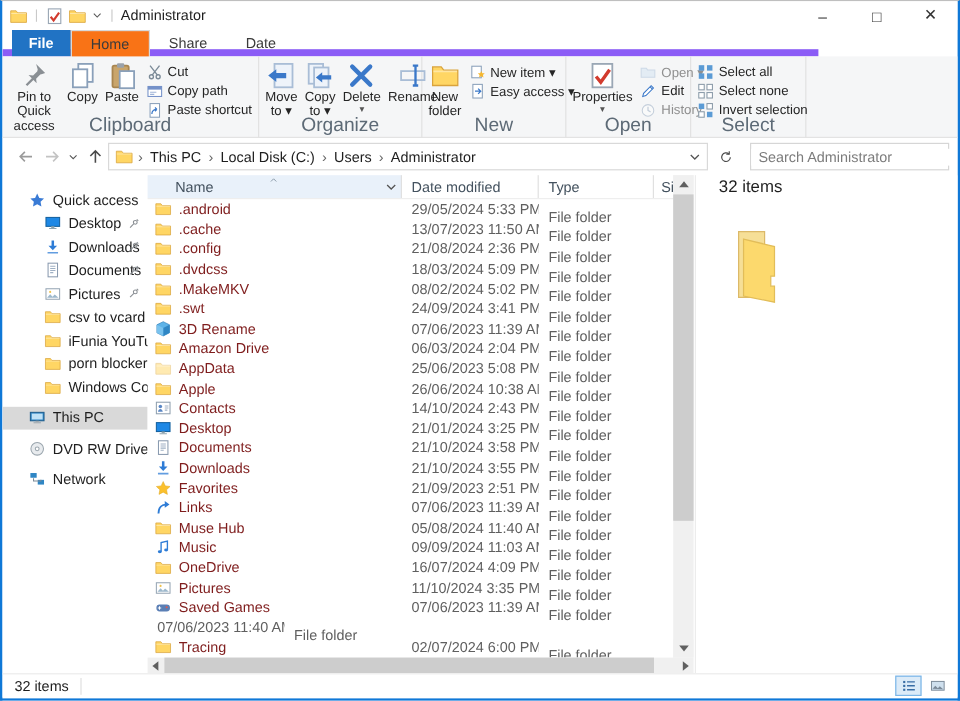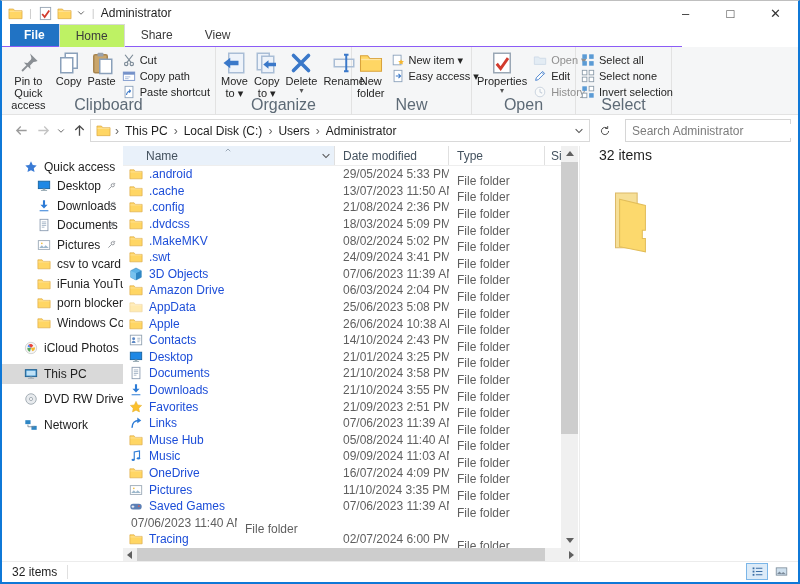--- a/index.html
+++ b/index.html
@@ -10,24 +10,24 @@
   
   .titlebar { position:absolute; left:0; top:0; width:796px; height:24px; background:#fff; display:flex; align-items:center; }
   .qat { display:flex; align-items:center; gap:4px; padding-left:6px; }
   .qat .icon { width:15px; height:15px; display:inline-block; }
   .tb-sep { color:#c9c9c9; padding:0 2px; font-size:11px; }
   .win-title { margin-left:4px; color:#1e1e1e; font-size:12px; }
   .win-controls { position:absolute; right:0; top:0; height:24px; display:flex; }
   .win-btn { width:45px; height:24px; display:flex; align-items:center; justify-content:center; color:#333; font-size:13px; cursor:default; }
 
   
-  .tabrow { position:absolute; left:0; top:24px; width:680px; height:22px; background:#fff; border-bottom:1px solid #8b5cf6; display:flex; align-items:flex-end; padding-left:8px; }
+  .tabrow { position:absolute; left:0; top:24px; width:680px; height:22px; background:#fff; border-bottom:6px solid #8b5cf6; display:flex; align-items:flex-start; padding-left:8px; }
   .tab { height:22px; padding:0 16px; display:flex; align-items:center; color:#3b3b3b; }
   .tab.file { background:#2173c4; color:#fff; font-weight:bold; padding:0 14px; }
-  .tab.active { background:#bef264; border:1px solid #d8d8d8; border-bottom:none; margin-bottom:-1px; height:23px; }
+  .tab.active { background:#f97316; border:1px solid #d8d8d8; border-bottom:none; margin-bottom:-1px; height:23px; }
 
   
   .ribbon { position:absolute; left:0; top:46px; width:796px; height:68px; background:#f5f6f7; border-bottom:1px solid #e3e3e3; display:flex; }
   .rgroup { position:relative; height:68px; border-right:1px solid #e2e2e2; padding-top:2px; }
   .rg-body { display:flex; align-items:flex-start; height:52px; padding:0 2px; }
   .rg-label { position:absolute; bottom:1px; left:0; right:0; text-align:center; color:#5d6a76; font-size:16px; }
   .bigbtn { display:flex; flex-direction:column; align-items:center; padding:2px 3px; }
   .bigbtn .icon { width:24px; height:24px; }
   .biglbl { font-size:11px; line-height:12px; text-align:center; color:#252525; }
   .caret { font-size:8px; color:#555; line-height:8px; }
@@ -73,21 +73,21 @@
   .hcell { display:flex; align-items:center; border-right:1px solid #e0e0e0; padding-left:8px; overflow:hidden; white-space:nowrap; }
   .hcell.name { width:212px; background:#e9f1fa; position:relative; padding-left:23px; }
   .hcell.date { width:114px; }
   .hcell.type { width:96px; }
   .hcell.size { width:33px; border-right:none; padding-left:6px; }
   .sortmark { position:absolute; left:100px; top:0px; width:10px; height:8px; }
   .hfilter { position:absolute; right:2px; top:4px; width:12px; height:12px; }
   .lbody { position:absolute; left:0; top:20px; width:455px; height:382px; overflow:hidden; }
   .row { display:flex; height:16.6px; align-items:center; white-space:nowrap; }
   .cell { overflow:hidden; white-space:nowrap; }
-  .c-name { width:212px; display:flex; align-items:center; color:#1d4ed8; }
+  .c-name { width:212px; display:flex; align-items:center; color:#7f1d1d; }
   .c-name .icon { width:14px; height:14px; margin:0 6px 0 6px; flex:none; }
   .c-name .icon.faded { opacity:.5; }
   .c-date { width:114px; padding-left:8px; color:#5f5f5f; }
   .c-type { width:96px; padding-left:8px; color:#5f5f5f;margin-top:13px; }
 
   
   .vscroll { position:absolute; left:438px; top:0; width:17px; height:402px; background:#f0f0f0; }
   .vscroll .arr { position:absolute; left:0; width:17px; height:15px; background:#f0f0f0; display:flex; align-items:center; justify-content:center; }
   .vscroll .thumb { position:absolute; left:0; top:16px; width:17px; height:272px; background:#cdcdcd; }
   .hscroll { position:absolute; left:0; top:402px; width:455px; height:13px; background:#f0f0f0; }
@@ -152,21 +152,21 @@
       <span class="win-btn">–</span>
       <span class="win-btn">□</span>
       <span class="win-btn">✕</span>
     </div>
   </div>
 
   <div class="tabrow">
       <div class="tab file">File</div>
       <div class="tab active">Home</div>
       <div class="tab">Share</div>
-      <div class="tab">View</div>
+      <div class="tab">Date</div>
     </div>
 
   <div class="ribbon">
       <div class="rgroup" style="width: 214px;">
         <div class="rg-body">
           <div class="bigbtn">
             <span class="icon">
               <svg viewBox="0 0 16 16">
                 <path d="M9.4 1.6l5 5-1.6.5-1.1.3-2.3 2.3.3 2.5-1.8-1.8-3.4 3.4-.9-.9 3.4-3.4-1.8-1.8 2.5.3 2.3-2.3.3-1.1z" fill="#8a8f94"></path>
               </svg>
@@ -561,32 +561,20 @@
         </div>
         <div class="side-item lvl1">
           <span class="icon">
             <svg viewBox="0 0 16 16">
               <path d="M1 3.2h4.8l1.4 1.8H15v8.5H1z" fill="#ffd664" stroke="#d9a33c" stroke-width=".7"></path>
               <path d="M1.4 5.2h13.2v.9H1.4z" fill="#fff" opacity=".4"></path>
             </svg>
           </span>
           <span>Windows Contac</span>
         </div>
-        <div class="side-item lvl0 gap">
-          <span class="icon">
-            <svg viewBox="0 0 16 16">
-              <circle cx="8" cy="8" r="6.5" fill="#f5f5f5" stroke="#cfcfcf"></circle>
-              <path d="M8 8L5.2 4.4c2-1.5 4.3-.9 5.3 1.1z" fill="#e8453c"></path>
-              <path d="M8 8l4.4-1c.5 2.2-.9 4.3-2.9 4.7z" fill="#f5b62e"></path>
-              <path d="M8 8l-1.2 4.4c-2-.6-3.4-2.6-2.9-4.7z" fill="#58a55c"></path>
-              <path d="M8 8L4 6.4l1.2-2z" fill="#4285f4"></path>
-            </svg>
-          </span>
-          <span>iCloud Photos</span>
-        </div>
         <div class="side-item lvl0 gap selected">
           <span class="icon">
             <svg viewBox="0 0 16 16">
               <rect x="1.5" y="3" width="13" height="8" fill="#2f86c4" stroke="#1f5f8f"></rect>
               <rect x="2.8" y="4.2" width="10.4" height="5.6" fill="#bfe1f6"></rect>
               <path d="M6.5 11h3v1.3h-3z" fill="#9aa5ad"></path>
               <path d="M4.5 12.4h7v1h-7z" fill="#9aa5ad"></path>
             </svg>
           </span>
           <span>This PC</span>
@@ -718,21 +706,21 @@
           </div>
           <div class="row">
             <div class="cell c-name">
               <span class="icon">
                 <svg viewBox="0 0 16 16">
                   <path d="M8 1.2l6 3v7.6l-6 3-6-3V4.2z" fill="#5db3e8" stroke="#2b7cb8" stroke-width=".6"></path>
                   <path d="M8 7.2l6-3v7.6l-6 3z" fill="#2f86c4"></path>
                   <path d="M8 7.2l-6-3v7.6l6 3z" fill="#79c2ee"></path>
                 </svg>
               </span>
-              <span>3D Objects</span>
+              <span>3D Rename</span>
             </div>
             <div class="cell c-date">07/06/2023 11:39 AM</div>
             <div class="cell c-type">File folder</div>
           </div>
           <div class="row">
             <div class="cell c-name">
               <span class="icon">
                 <svg viewBox="0 0 16 16">
                   <path d="M1 3.2h4.8l1.4 1.8H15v8.5H1z" fill="#ffd664" stroke="#d9a33c" stroke-width=".7"></path>
                   <path d="M1.4 5.2h13.2v.9H1.4z" fill="#fff" opacity=".4"></path>

